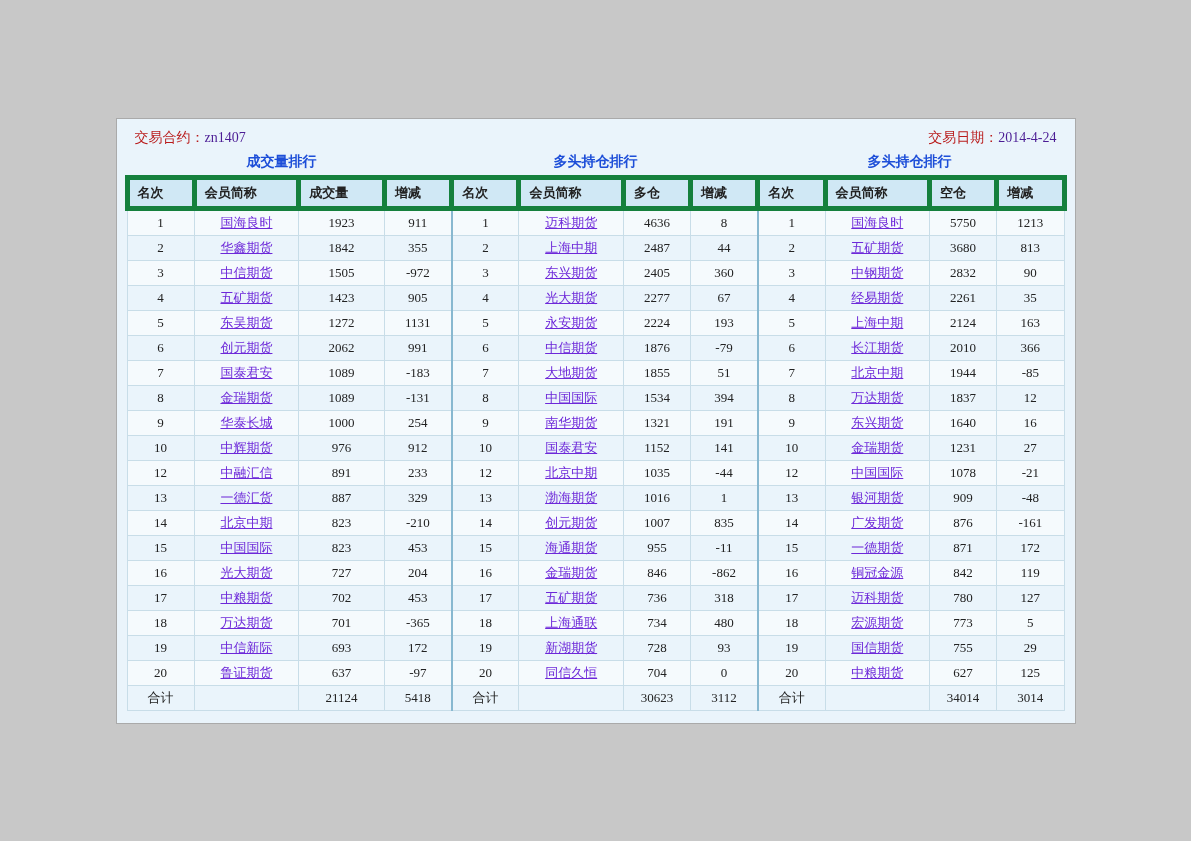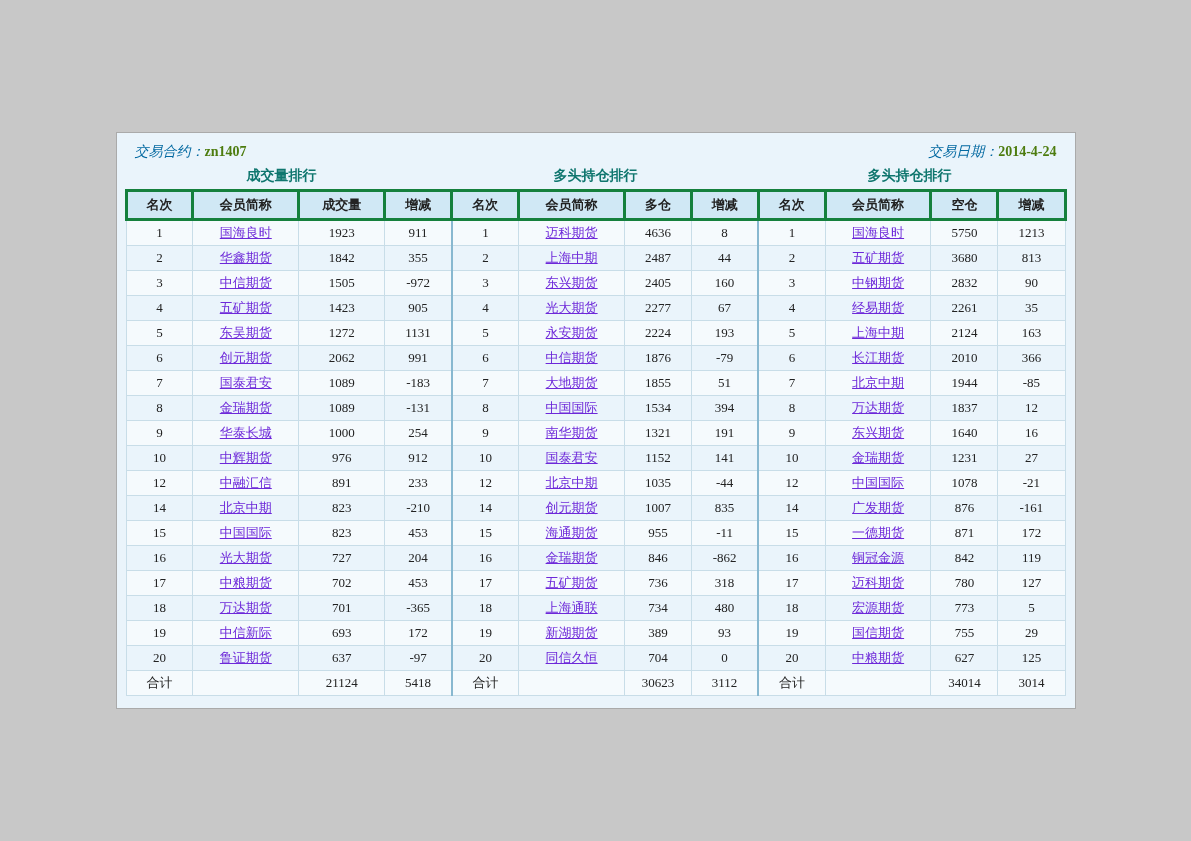--- a/index.html
+++ b/index.html
@@ -21,44 +21,44 @@
     .top-header {
       display: flex;
       justify-content: space-between;
       margin-bottom: 6px;
       padding: 0 10px;
     }
     .top-header-left, .top-header-right {
       color: #1a5fa8;
       font-size: 14px;
     }
-    .top-header span.label { color: #0369a1; font-style: italic; }
-    .top-header span.value { color: #4d7c0f; font-weight: bold; }
+    .top-header span.label { color: #b91c1c; }
+    .top-header span.value { color: #4c1d95; font-weight: normal; }
     .section-headers {
       display: flex;
       justify-content: space-around;
       margin-bottom: 4px;
     }
     .section-title {
-      color: #0f766e;
+      color: #1d4ed8;
       font-size: 14px;
       font-weight: bold;
       text-align: center;
     }
     table {
       width: 100%;
       border-collapse: collapse;
     }
     thead tr th {
       background: #d0e8f5;
       color: #222;
       font-weight: bold;
-      text-align: center;
+      text-align: left;
       padding: 4px 8px;
-      border: 3px solid #15803d;
+      border: 5px solid #15803d;
       font-size: 13px;
     }
     tbody tr td {
       text-align: center;
       padding: 3px 2px;
       border: 1px solid #c8dde8;
       color: #222;
       font-size: 13px;
     }
     tbody tr:nth-child(odd) td { background: #f5fafd; }
@@ -133,21 +133,21 @@
           <td>813</td>
         </tr>
         <tr>
           <td>3</td>
           <td class="name-col">中信期货</td>
           <td>1505</td>
           <td>-972</td>
           <td class="sep">3</td>
           <td class="name-col">东兴期货</td>
           <td>2405</td>
-          <td>160</td>
+          <td>360</td>
           <td class="sep">3</td>
           <td class="name-col">中钢期货</td>
           <td>2832</td>
           <td>90</td>
         </tr>
         <tr>
           <td>4</td>
           <td class="name-col">五矿期货</td>
           <td>1423</td>
           <td>905</td>
@@ -252,20 +252,34 @@
           <td class="sep">12</td>
           <td class="name-col">北京中期</td>
           <td>1035</td>
           <td>-44</td>
           <td class="sep">12</td>
           <td class="name-col">中国国际</td>
           <td>1078</td>
           <td>-21</td>
         </tr>
         <tr>
+          <td>13</td>
+          <td class="name-col">一德汇货</td>
+          <td>887</td>
+          <td>329</td>
+          <td class="sep">13</td>
+          <td class="name-col">渤海期货</td>
+          <td>1016</td>
+          <td>1</td>
+          <td class="sep">13</td>
+          <td class="name-col">银河期货</td>
+          <td>909</td>
+          <td>-48</td>
+        </tr>
+        <tr>
           <td>14</td>
           <td class="name-col">北京中期</td>
           <td>823</td>
           <td>-210</td>
           <td class="sep">14</td>
           <td class="name-col">创元期货</td>
           <td>1007</td>
           <td>835</td>
           <td class="sep">14</td>
           <td class="name-col">广发期货</td>
@@ -328,21 +342,21 @@
           <td>773</td>
           <td>5</td>
         </tr>
         <tr>
           <td>19</td>
           <td class="name-col">中信新际</td>
           <td>693</td>
           <td>172</td>
           <td class="sep">19</td>
           <td class="name-col">新湖期货</td>
-          <td>389</td>
+          <td>728</td>
           <td>93</td>
           <td class="sep">19</td>
           <td class="name-col">国信期货</td>
           <td>755</td>
           <td>29</td>
         </tr>
         <tr>
           <td>20</td>
           <td class="name-col">鲁证期货</td>
           <td>637</td>

